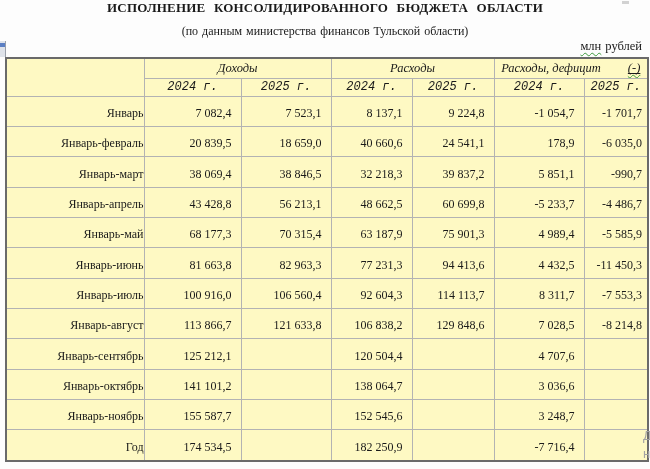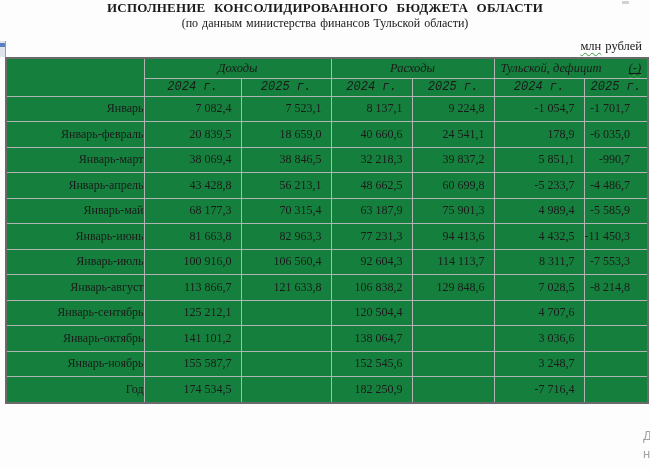--- a/index.html
+++ b/index.html
@@ -7,39 +7,39 @@
     width:650px;height:469px;position:relative;overflow:hidden;
     background:#fdfdfd;
     font-family:"Liberation Serif","DejaVu Serif",serif;
     color:#1a1a1a;
   }
   .title{
     text-align:center;font-weight:bold;font-size:13px;
     word-spacing:5px;letter-spacing:.2px;
   }
   .subtitle{
-    text-align:center;font-size:12px;margin-top:0;word-spacing:1px;
+    text-align:center;font-size:12px;margin-top:8px;word-spacing:1px;
   }
   .units{
     position:absolute;top:39px;right:8px;font-size:12.5px;
   }
   .mln{margin-right:4px;}
   .squiggle{
     text-decoration:underline wavy #3f9c3f 1px;
     text-underline-offset:2px;
     text-decoration-skip-ink:none;
     margin-left:24px;
   }
   .u{text-decoration:underline;text-underline-offset:1px;}
   table.budget{
     position:absolute;left:5px;top:57px;
-    width:642px;height:347px;
+    width:642px;height:405px;
     border-collapse:collapse;table-layout:fixed;
     border:2px solid #6a6a6a;
-    background:#15803d;
+    background:#fef9c3;
   }
   table.budget th,table.budget td{
     border:1px solid #b3b3b3;
     font-weight:normal;overflow:hidden;white-space:nowrap;
   }
   tr.group-row{height:20px;}
   tr.year-row{height:18px;font-family:Liberation Mono, monospace;}
   th.group{
     font-style:italic;font-size:12.5px;text-align:center;
     vertical-align:bottom;padding-bottom:2px;
@@ -48,21 +48,21 @@
     font-style:italic;font-size:12px;text-align:center;vertical-align:middle;
   }
   td.lbl{
     text-align:right;vertical-align:bottom;
     padding:0 0 5px 5px;font-size:12px;
   }
   td.num{
     text-align:right;vertical-align:bottom;
     padding:0 9px 5px 0;font-size:12px;
   }
-  td.num.last{padding-right:17px;}
+  td.num.last{padding-right:5px;}
   
   .anchor-frag{
     position:absolute;left:0;top:41px;width:5px;height:16px;
     background:#dfe3ea;border-right:1px solid #9aa0ab;
   }
   .anchor-frag::before{
     content:"";position:absolute;left:0;top:2px;width:5px;height:4px;
     background:#5b7fc4;
   }
   .artifact-top{
@@ -89,21 +89,21 @@
     <col style="width:81px">
       <col style="width:82px">
       <col style="width:90px">
       <col style="width:64px">
   </colgroup>
   <thead>
     <tr class="group-row">
       <th rowspan="2"></th>
       <th colspan="2" class="group">Доходы</th>
       <th colspan="2" class="group">Расходы</th>
-      <th colspan="2" class="group"><span>Тульской, дефицит</span> <span class="u"><span class="squiggle">(-)</span></span></th>
+      <th colspan="2" class="group"><span>Расходы, дефицит</span> <span class="u"><span class="squiggle">(-)</span></span></th>
     </tr>
     <tr class="year-row">
       <th class="year">2024 г.</th>
       <th class="year">2025 г.</th>
       <th class="year">2024 г.</th>
       <th class="year">2025 г.</th>
       <th class="year">2024 г.</th>
       <th class="year">2025 г.</th>
     </tr>
   </thead>

